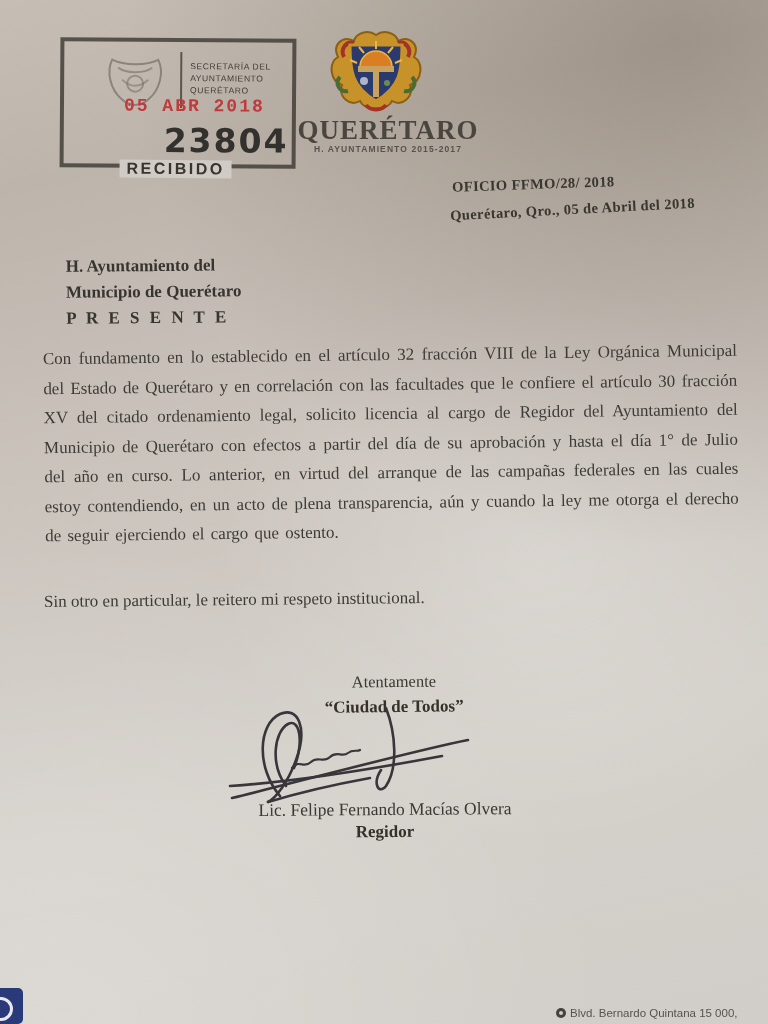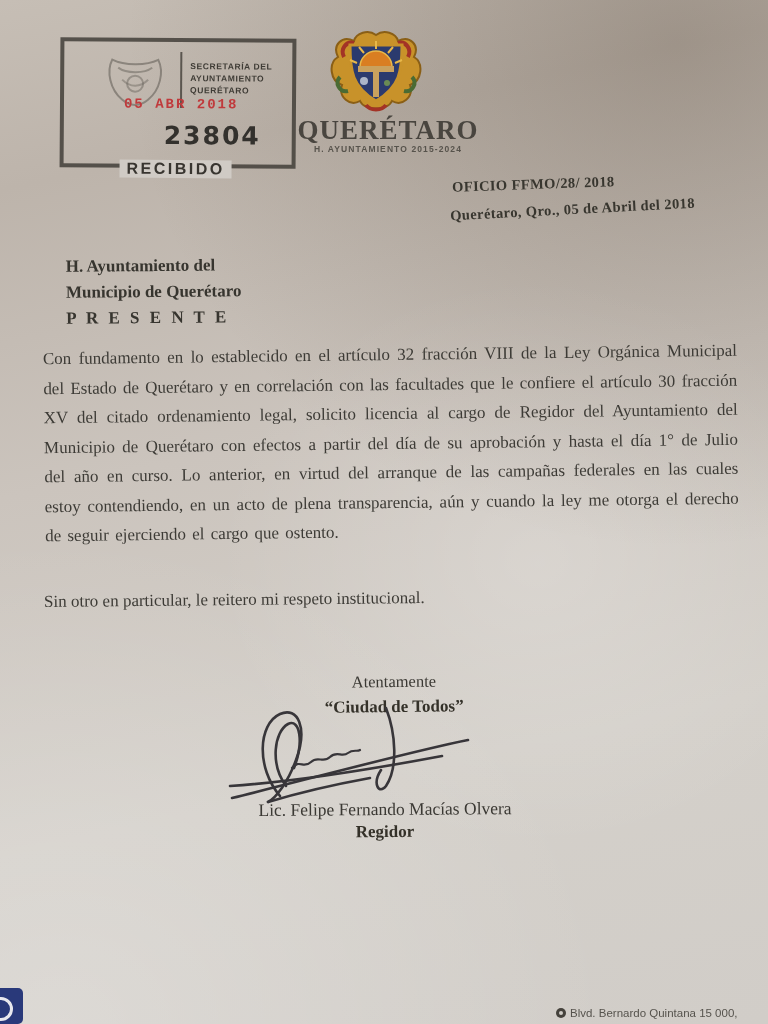--- a/index.html
+++ b/index.html
@@ -17,32 +17,32 @@
 
   
   .stamp {
     left:60px; top:38px; width:236px; height:130px;
     border:4px solid rgba(66,62,56,0.85); transform:rotate(0.4deg);
   }
   .stamp-emblem { position:absolute; left:40px; top:8px; width:62px; height:66px; opacity:.75; }
   .stamp-divider { position:absolute; left:116px; top:10px; width:2px; height:56px; background:rgba(66,62,56,0.8); }
   .stamp-office {
     position:absolute; left:126px; top:18px; width:104px;
-    font-family:"Liberation Sans", sans-serif; font-weight:bold;
+    font-family:"Liberation Sans", sans-serif; font-weight:normal;
     font-size:8.5px; line-height:12px; letter-spacing:0.6px; color:#3f3c36;
   }
   .stamp-date {
     position:absolute; left:60px; top:54px;
     font-family:"Liberation Mono", monospace; font-weight:bold;
-    font-size:14px; letter-spacing:2px; color:#c03a3c;
+    font-size:18px; letter-spacing:2px; color:#c03a3c;
   }
   .stamp-folio {
     position:absolute; left:100px; top:79px;
     font-family:"DejaVu Sans", sans-serif; font-weight:bold;
-    font-size:25px; letter-spacing:2px; color:#33312d;
+    font-size:33px; letter-spacing:2px; color:#33312d;
   }
   .stamp-received {
     position:absolute; left:56px; bottom:-14px; padding:0 7px;
     background:#d0cbc5;
     font-family:"Liberation Sans", sans-serif; font-weight:bold;
     font-size:16px; letter-spacing:2.5px; color:#383530;
   }
 
   
   .crest { left:330px; top:31px; width:92px; height:88px; }
@@ -151,21 +151,21 @@
     <g stroke="#e8b84a" stroke-width="2">
       <path d="M46,18 L46,10 M34,22 L29,16 M58,22 L63,16 M27,32 L20,29 M65,32 L72,29"></path>
     </g>
 
     <path d="M28,38 L64,38 M46,38 L46,66" stroke="#c9a15e" stroke-width="6"></path>
     <circle cx="34" cy="50" r="4" fill="#cdd4e0" opacity="0.8"></circle>
     <circle cx="57" cy="52" r="3" fill="#7aa04e" opacity="0.8"></circle>
   </svg>
   <div class="abs brand">
     <div class="brand-word">QUERÉTARO</div>
-    <div class="brand-sub">H. AYUNTAMIENTO 2015-2024</div>
+    <div class="brand-sub">H. AYUNTAMIENTO 2015-2017</div>
   </div>
 
   <div class="abs oficio">OFICIO FFMO/28/ 2018</div>
   <div class="abs dateline">Querétaro, Qro., 05 de Abril del  2018</div>
 
   <div class="abs addressee">
     <div>H. Ayuntamiento del</div>
     <div>Municipio de Querétaro</div>
     <div class="spaced">P R E S E N T E</div>
   </div>

